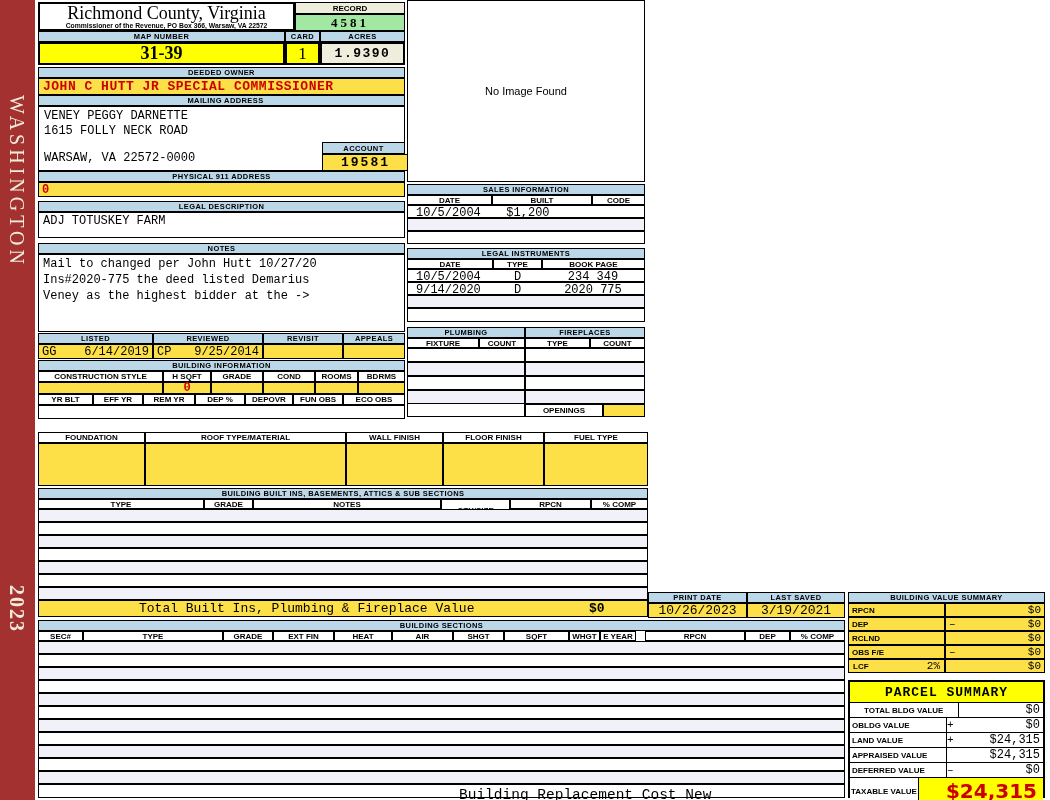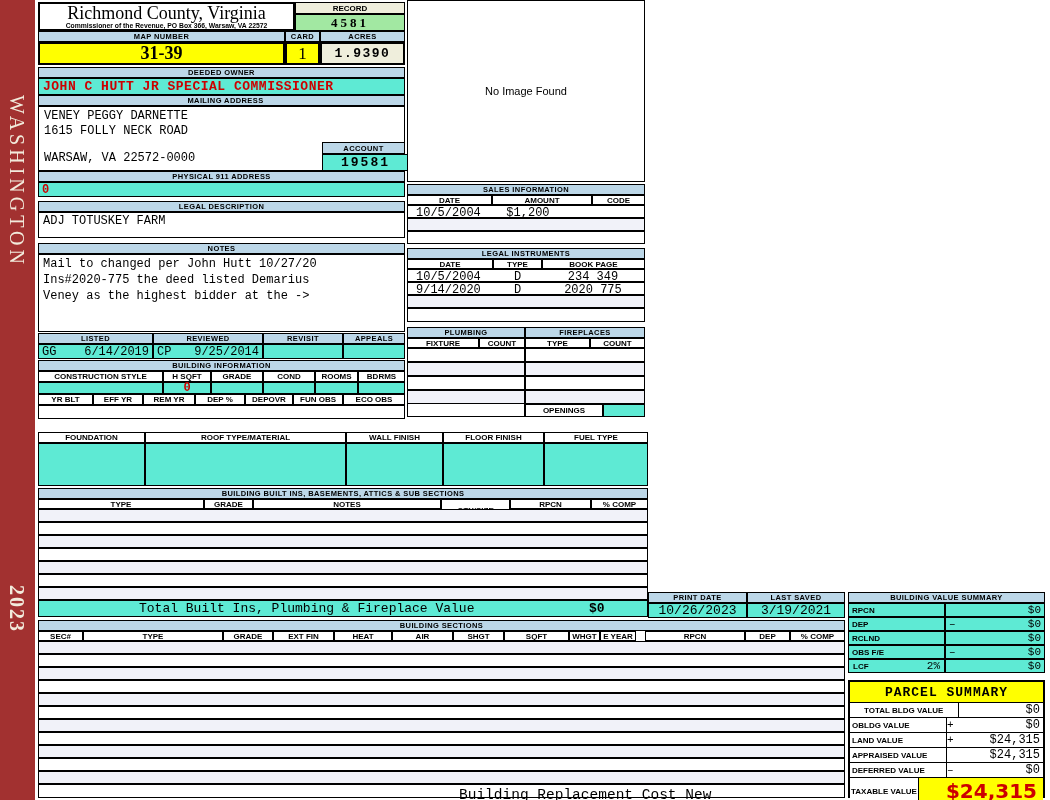--- a/index.html
+++ b/index.html
@@ -3,21 +3,21 @@
 <meta charset="utf-8">
 <style>
   html,body{margin:0;padding:0;background:#fff;}
   #screen{position:relative;width:1050px;height:800px;background:#fff;overflow:hidden;
           font-family:"Liberation Sans",sans-serif;color:#000;}
   .a{position:absolute;box-sizing:border-box;}
   .bar{background:#BCD7E8;border:1px solid #000;font:bold 7.5px "Liberation Sans",sans-serif;
        letter-spacing:.4px;display:flex;align-items:center;justify-content:center;}
   .hcell{background:#fff;border:1px solid #000;font:bold 8px "Liberation Sans",sans-serif;
        display:flex;align-items:center;justify-content:center;}
-  .cell{background:#5eead4;border:1px solid #000;display:flex;align-items:center;}
+  .cell{background:#fde047;border:1px solid #000;display:flex;align-items:center;}
   .c{justify-content:center;}
   .mono{font-family:"Liberation Mono","DejaVu Sans Mono",monospace;}
   .serif{font-family:"Liberation Serif","DejaVu Serif",serif;}
   .b{font-weight:bold;}
   .red{color:#CC0000;}
   .row{background:#fff;border:1px solid #000;}
   .alt{background:#F1F2F9;}
   .yellow{background:#FFFF00;}
   .cream{background:#EFEEDC;}
   .green{background:#A2E8A2;}
@@ -170,21 +170,21 @@
   <div class="a row" style="left:38px;top:784px;width:807px;height:14px;">
     <span class="mono" style="font-size:14.5px;margin-left:420px;">Building Replacement Cost New</span>
   </div>
 
   <div class="a" style="left:407px;top:0;width:238px;height:182px;border:1px solid #000;background:#fff;display:flex;align-items:center;justify-content:center;">
     <span style="font-size:11px;">No Image Found</span>
   </div>
 
   <div class="a bar" style="left:407px;top:184px;width:238px;height:11px;">SALES INFORMATION</div>
   <div class="a hcell" style="left:407px;top:195px;width:85px;height:10px;">DATE</div>
-  <div class="a hcell" style="left:492px;top:195px;width:100px;height:10px;">AMOUNT</div>
+  <div class="a hcell" style="left:492px;top:195px;width:100px;height:10px;">BUILT</div>
   <div class="a hcell" style="left:592px;top:195px;width:53px;height:10px;">CODE</div>
   <div class="a row val" style="left:407px;top:205px;width:238px;height:13px;display:flex;">
     <span style="width:85px;padding-left:8px;box-sizing:border-box;">10/5/2004</span>
     <span style="width:100px;text-align:right;padding-right:42px;box-sizing:border-box;">$1,200</span>
     <span style="width:53px;"></span>
   </div>
   <div class="a row alt" style="left:407px;top:218px;width:238px;height:13px;"></div>
   <div class="a row" style="left:407px;top:231px;width:238px;height:13px;"></div>
 
   <div class="a bar" style="left:407px;top:248px;width:238px;height:11px;">LEGAL INSTRUMENTS</div>

